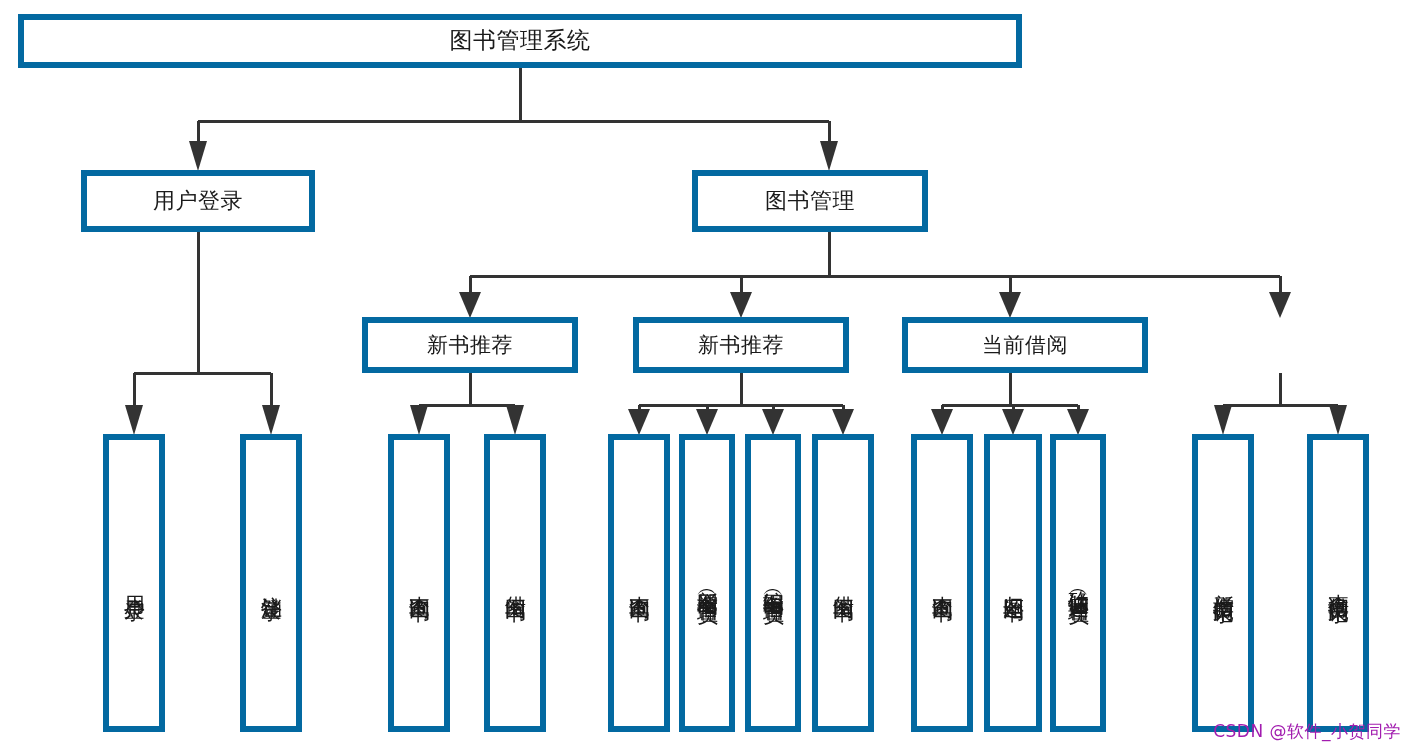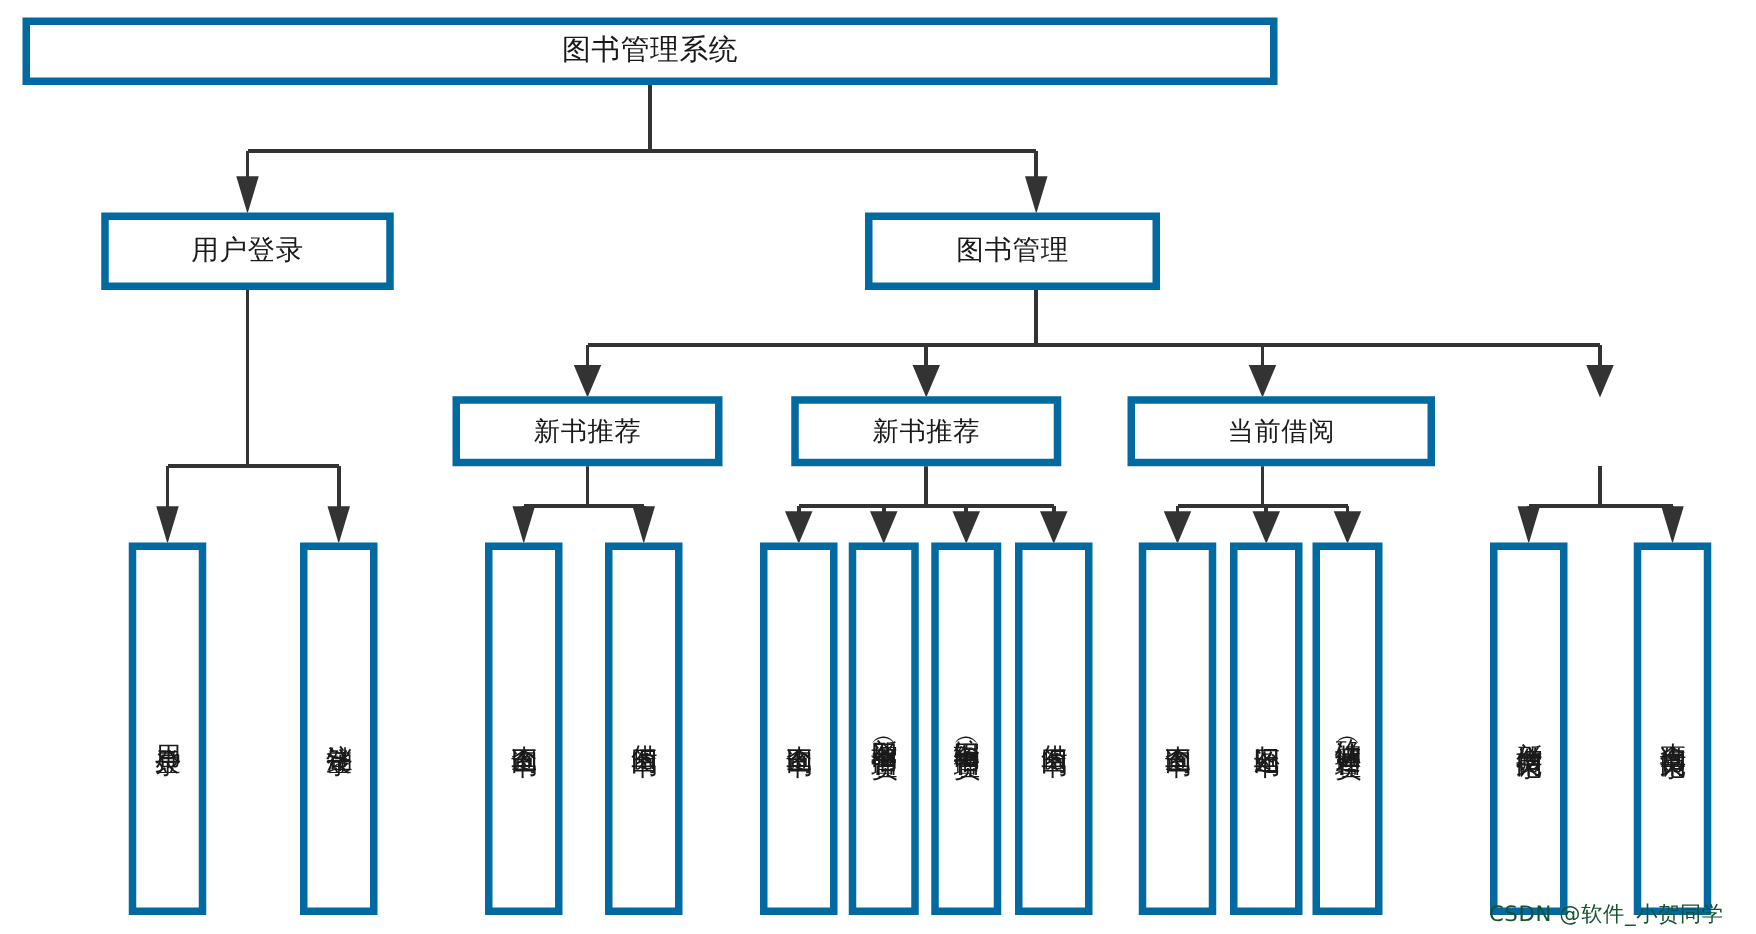--- a/index.html
+++ b/index.html
@@ -57,24 +57,24 @@
     text-orientation: upright;
     letter-spacing: 2px;
   }
   .lvl-root .node-label { font-size: 23px; }
   .lvl-1 .node-label  { font-size: 22px; }
   .lvl-2 .node-label  { font-size: 21px; }
   .lvl-3 .node-label  { font-size: 21px; }
 
   #watermark {
     position: absolute;
-    right: 26px;
+    right: 4px;
     bottom: 4px;
     font-size: 17px;
-    color: #14532d;
+    color: #a21caf;
     letter-spacing: 0.5px;
     z-index: 5;
     white-space: nowrap;
   }
 </style>
 </head>
 <body>
 
 <div id="diagram-root">
 

